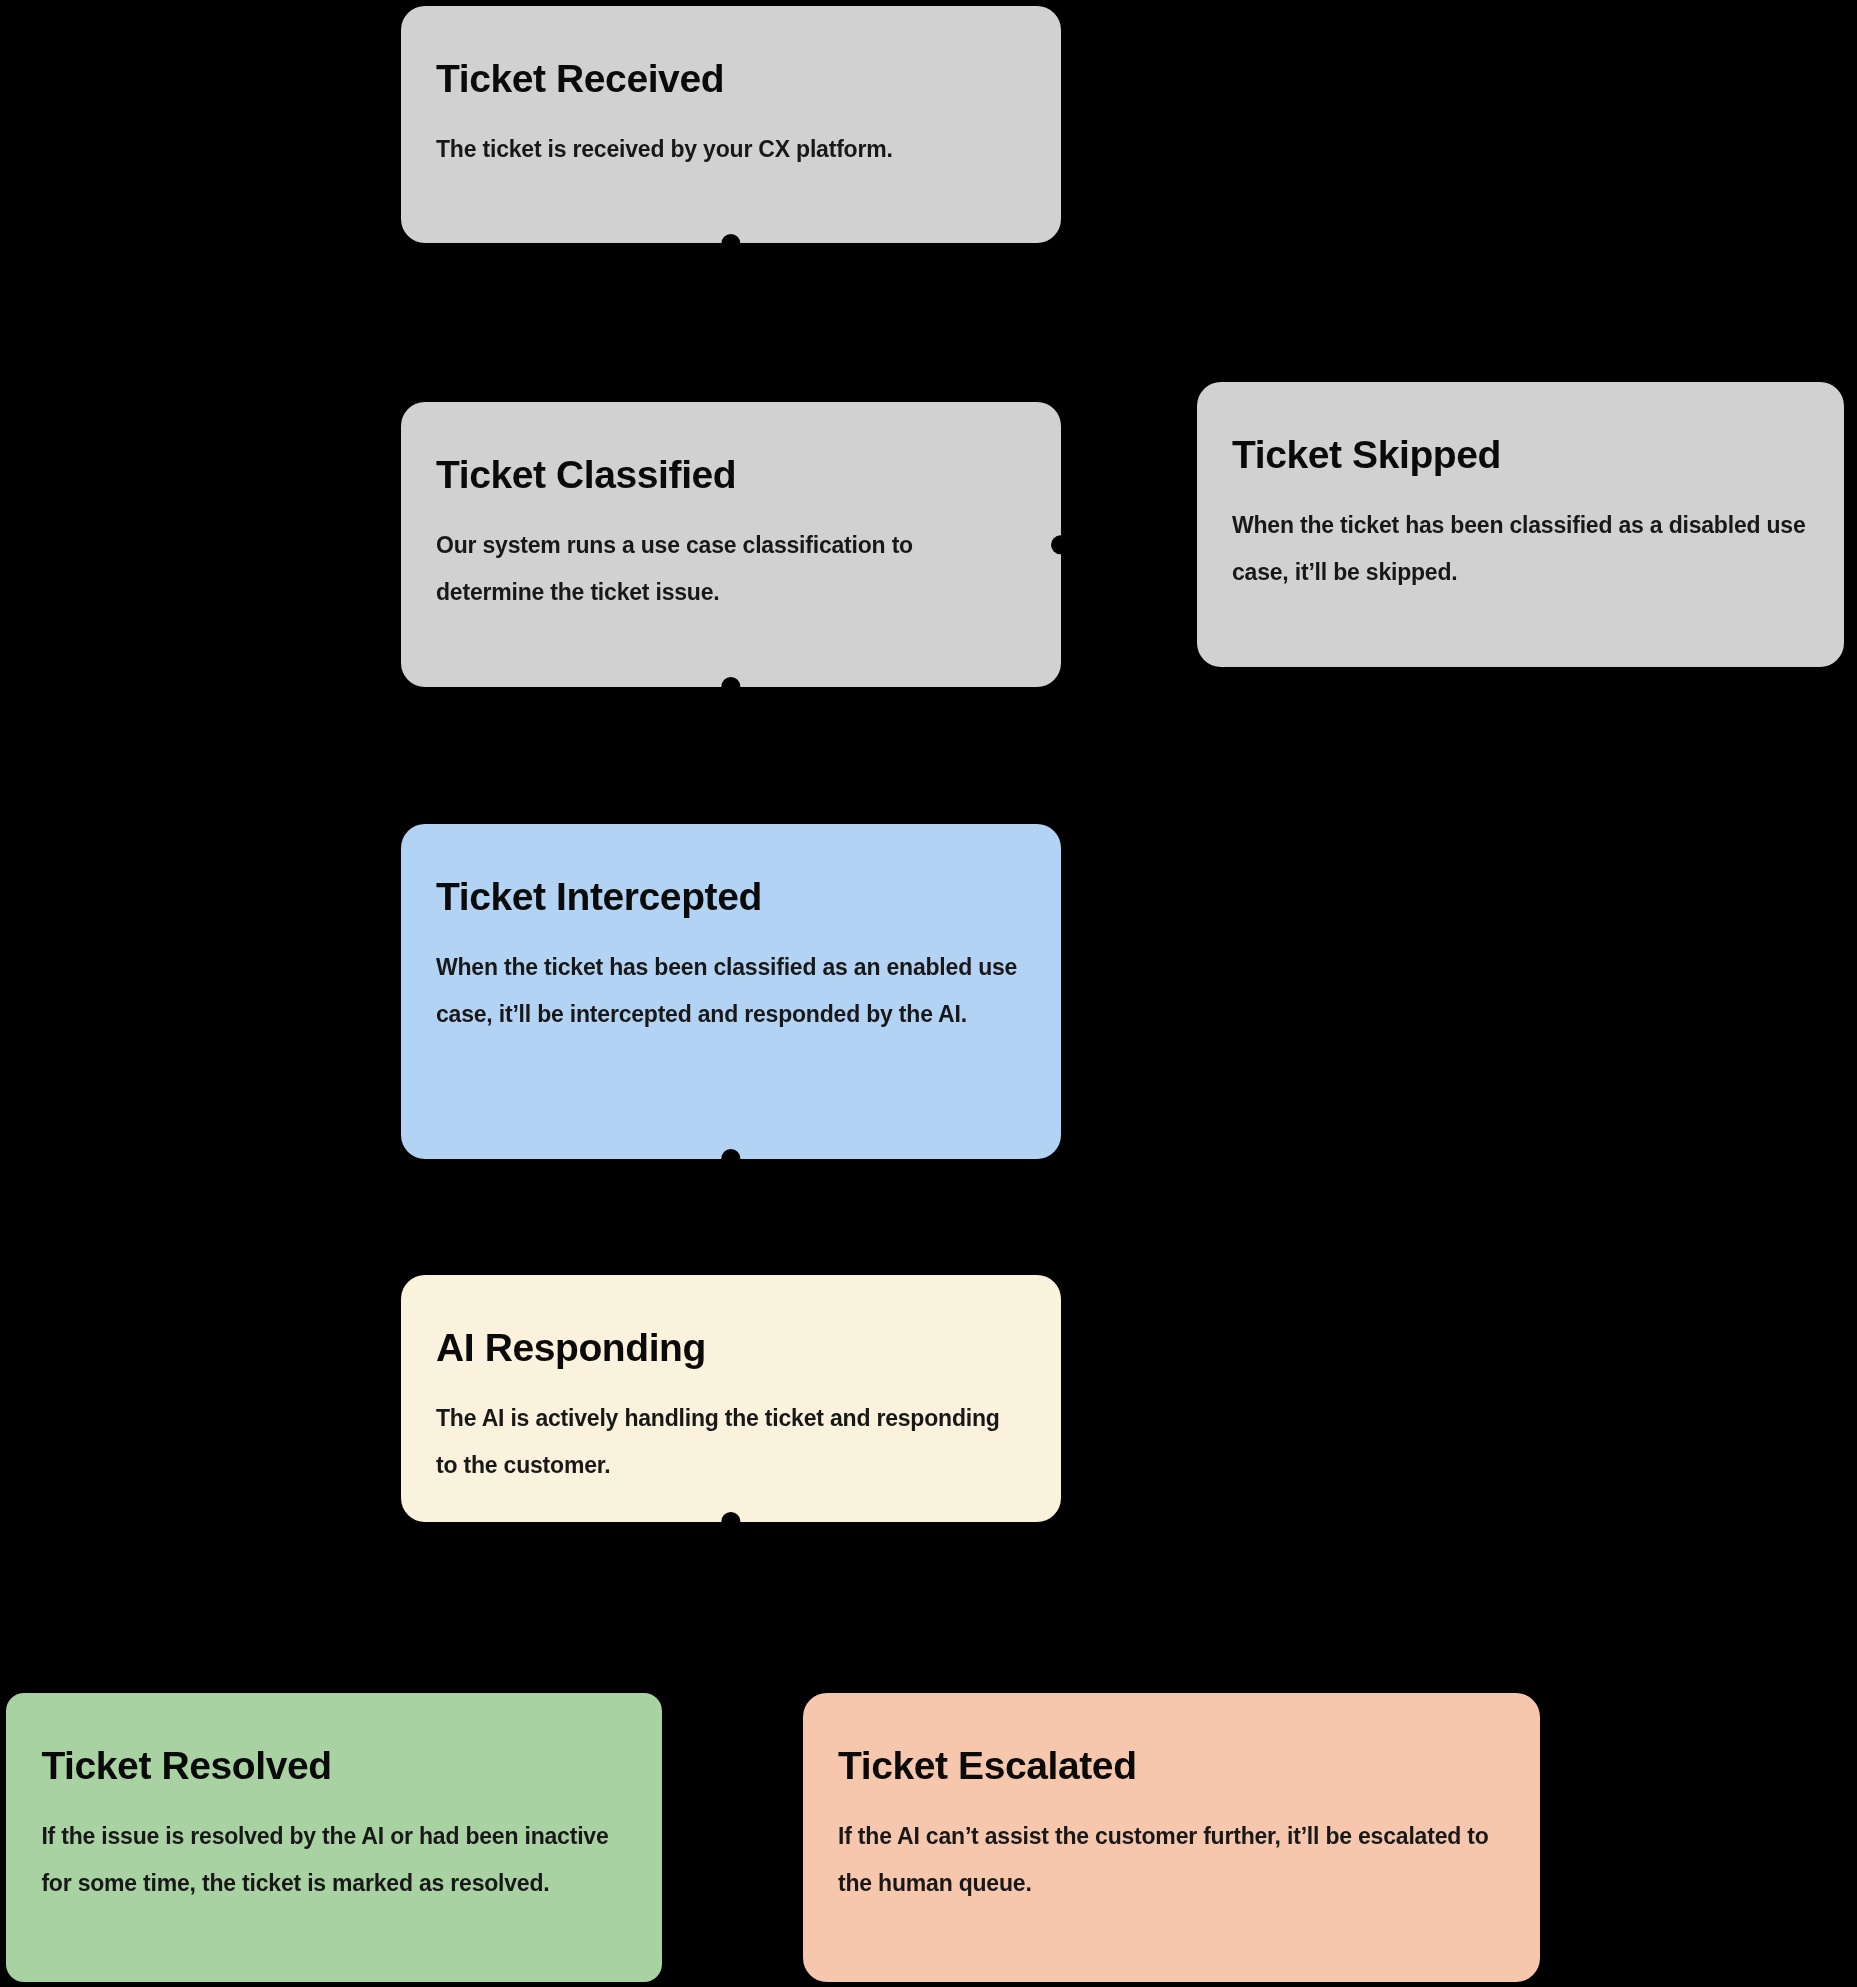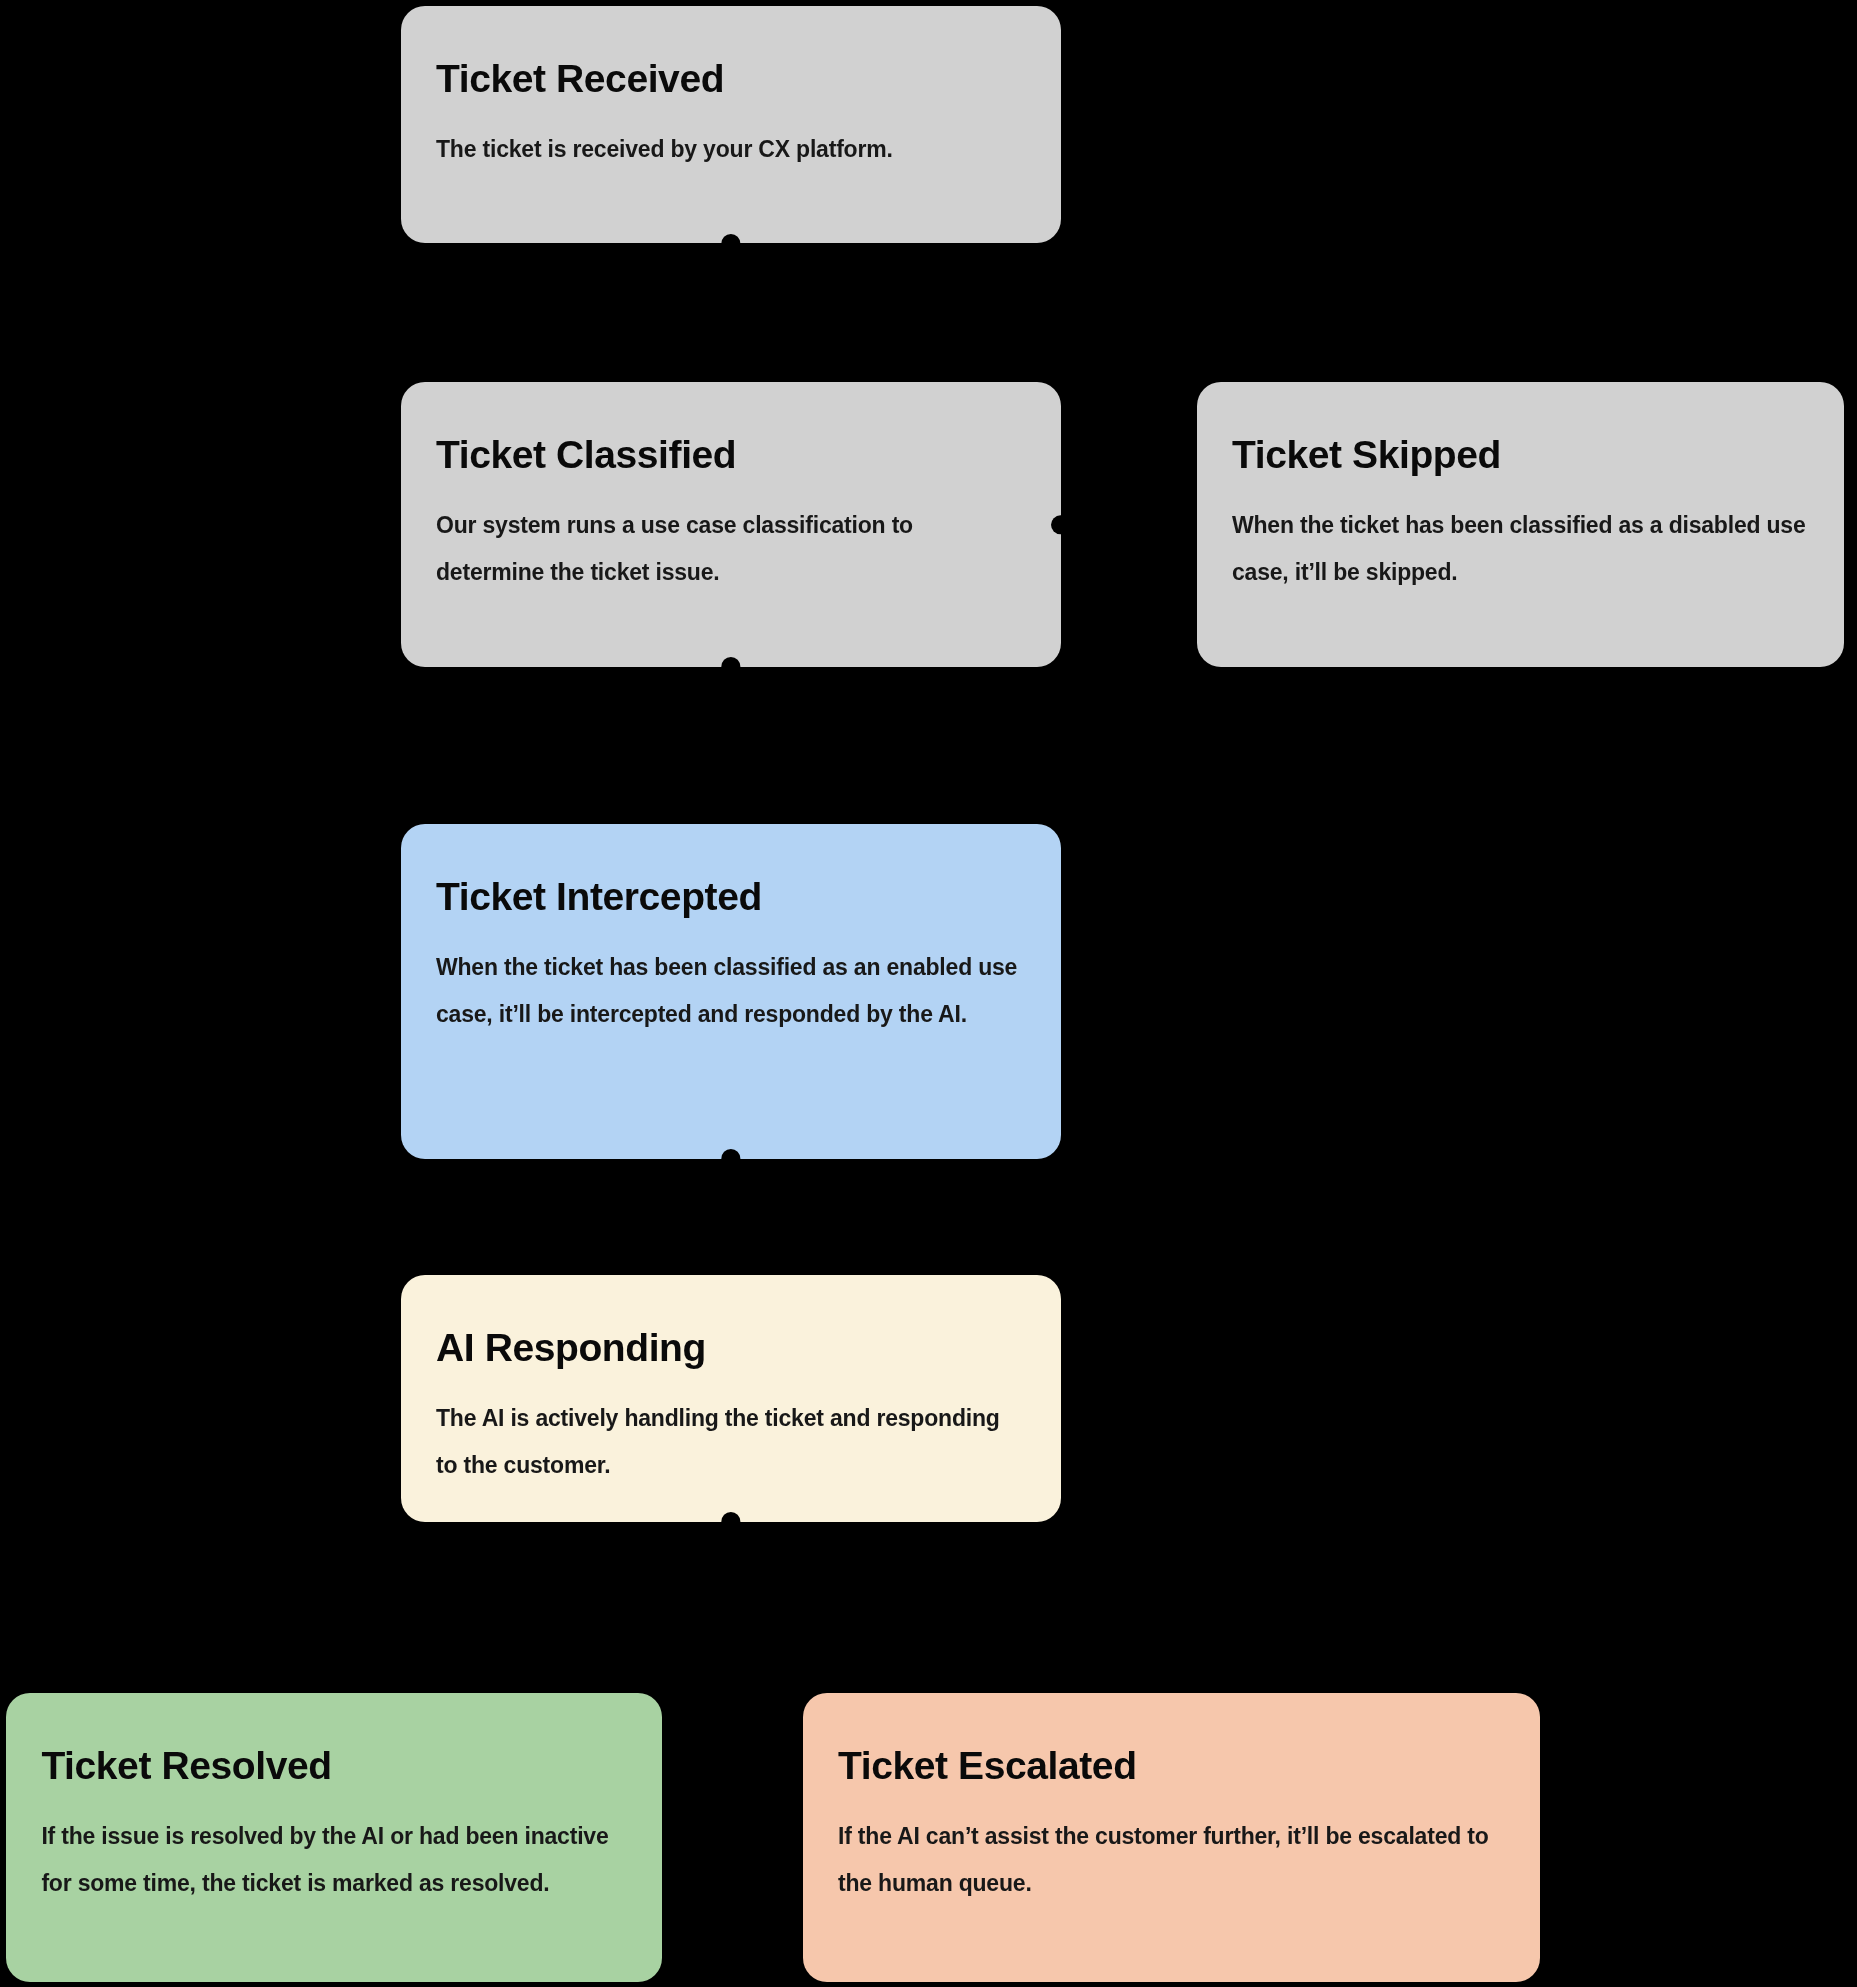--- a/index.html
+++ b/index.html
@@ -72,21 +72,21 @@
 <body>
 
 <div class="canvas">
 
   <div class="node node-received" style="background-color: rgb(209, 209, 209);">
     <h2 class="node-title">Ticket Received</h2>
     <p class="node-body">The ticket is received by your CX platform.</p>
     <span class="handle handle-bottom"></span>
   </div>
 
-  <div class="node node-classified" style="background-color: rgb(209, 209, 209);">
+  <div class="node node-classified" style="background-color: rgb(209, 209, 209); margin-top: 20px;">
     <h2 class="node-title">Ticket Classified</h2>
     <p class="node-body">Our system runs a use case classification to determine the ticket issue.</p>
     <span class="handle handle-bottom"></span>
     <span class="handle handle-right"></span>
   </div>
 
   <div class="node node-skipped" style="background-color: rgb(209, 209, 209);">
     <h2 class="node-title">Ticket Skipped</h2>
     <p class="node-body">When the ticket has been classified as a disabled use case, it’ll be skipped.</p>
   </div>
@@ -96,21 +96,21 @@
     <p class="node-body">When the ticket has been classified as an enabled use case, it’ll be intercepted and responded by the AI.</p>
     <span class="handle handle-bottom"></span>
   </div>
 
   <div class="node node-responding" style="background-color: rgb(250, 242, 220);">
     <h2 class="node-title">AI Responding</h2>
     <p class="node-body">The AI is actively handling the ticket and responding to the customer.</p>
     <span class="handle handle-bottom"></span>
   </div>
 
-  <div class="node node-resolved" style="background-color: rgb(168, 210, 162);">
+  <div class="node node-resolved" style="background-color: rgb(168, 210, 162); border-radius: 18px;">
     <h2 class="node-title">Ticket Resolved</h2>
     <p class="node-body">If the issue is resolved by the AI or had been inactive for some time, the ticket is marked as resolved.</p>
   </div>
 
   <div class="node node-escalated" style="background-color: rgb(246, 199, 172);">
     <h2 class="node-title">Ticket Escalated</h2>
     <p class="node-body">If the AI can’t assist the customer further, it’ll be escalated to the human queue.</p>
   </div>
 
 </div>

